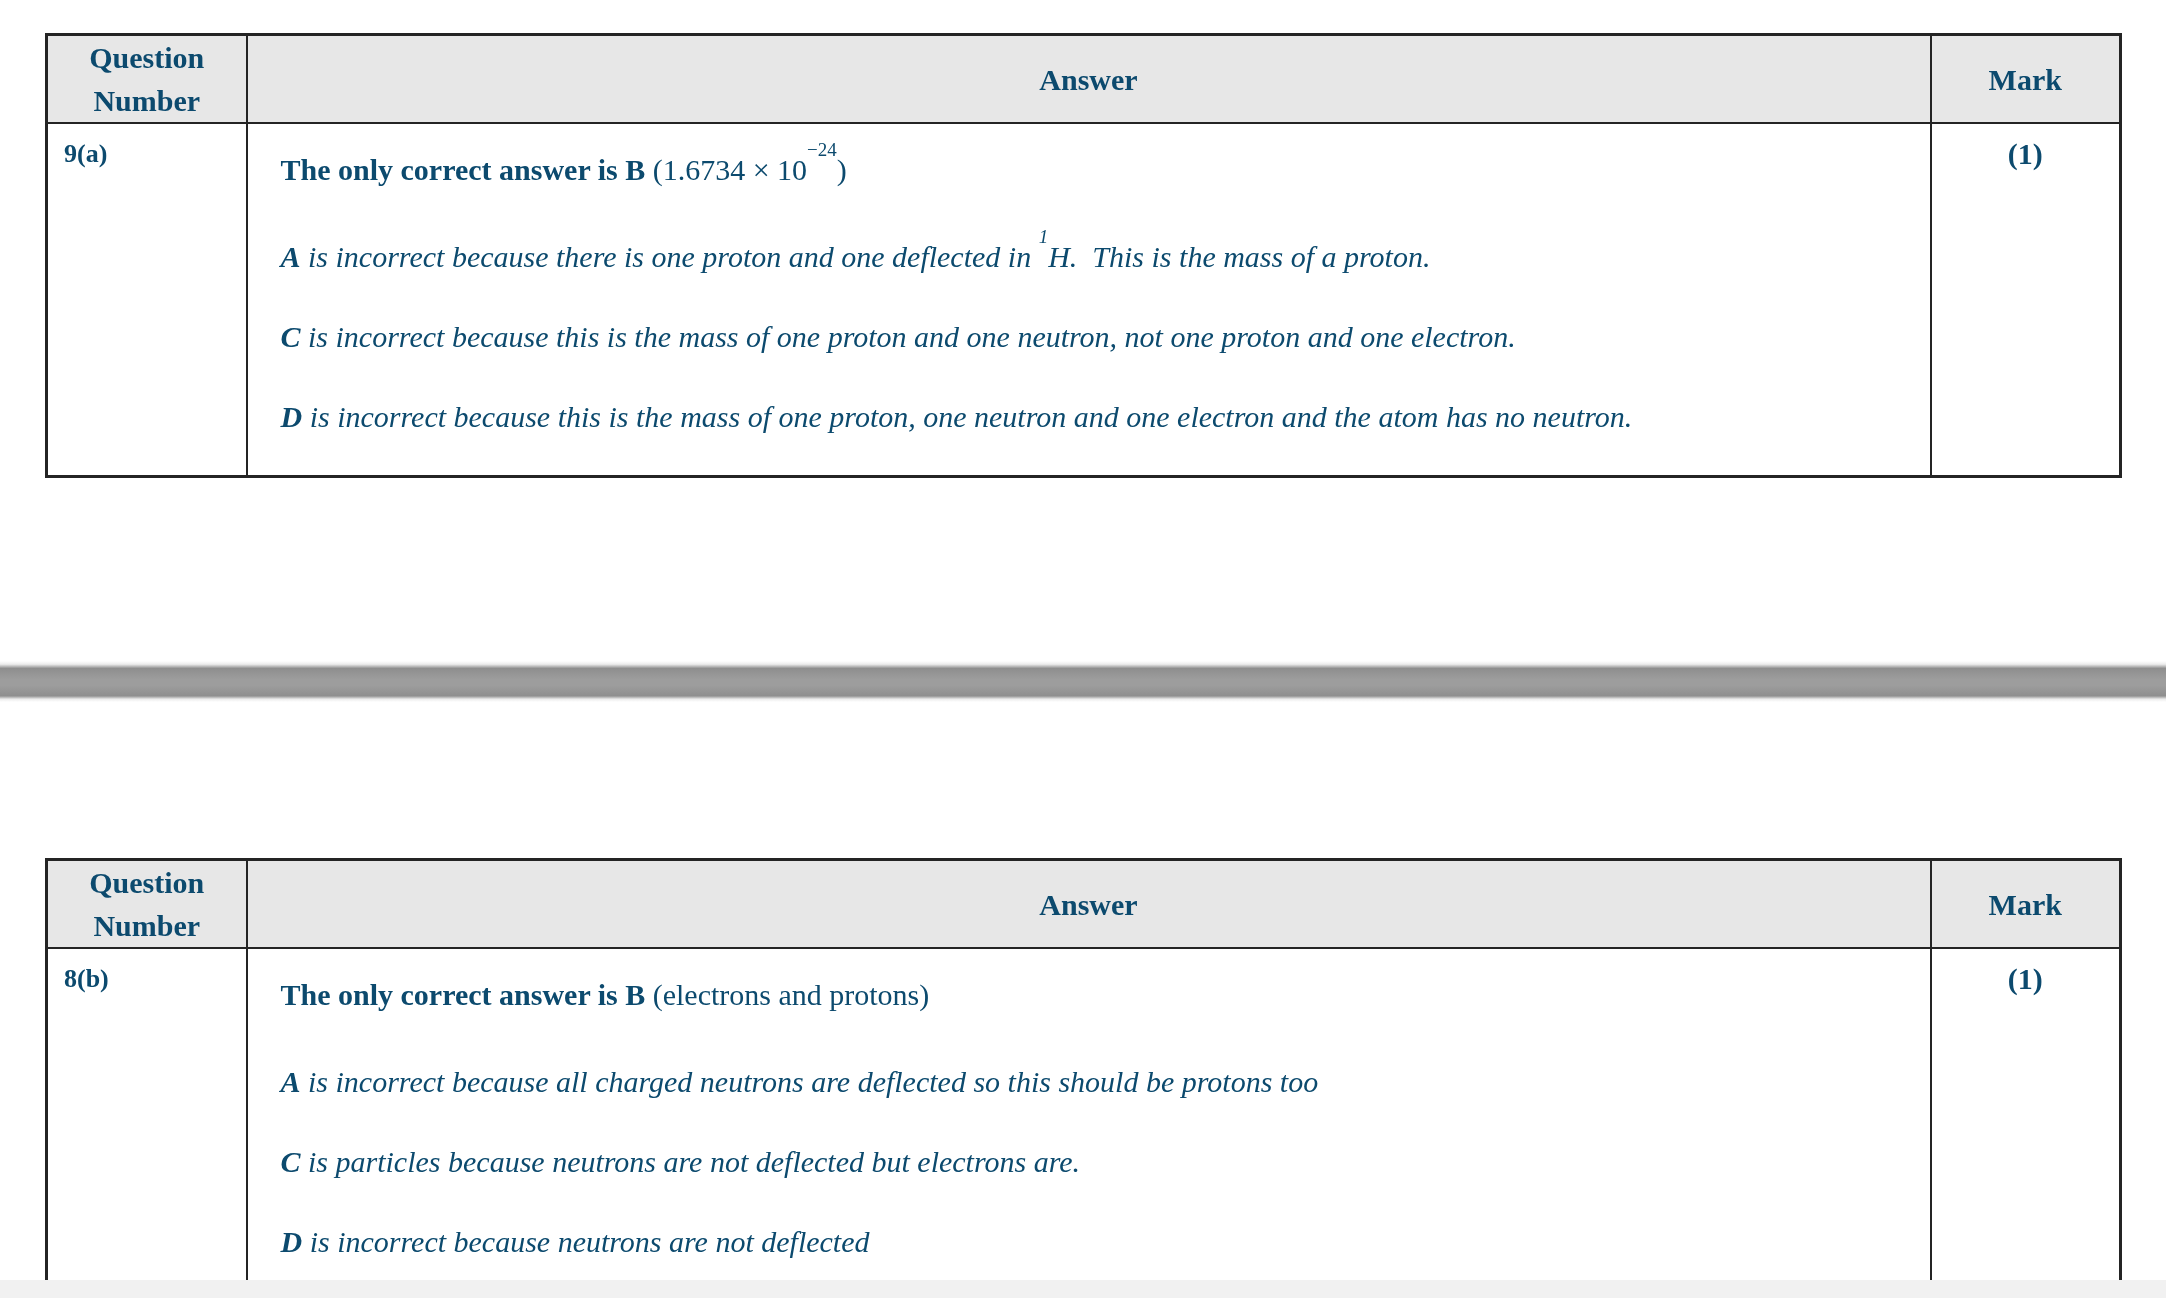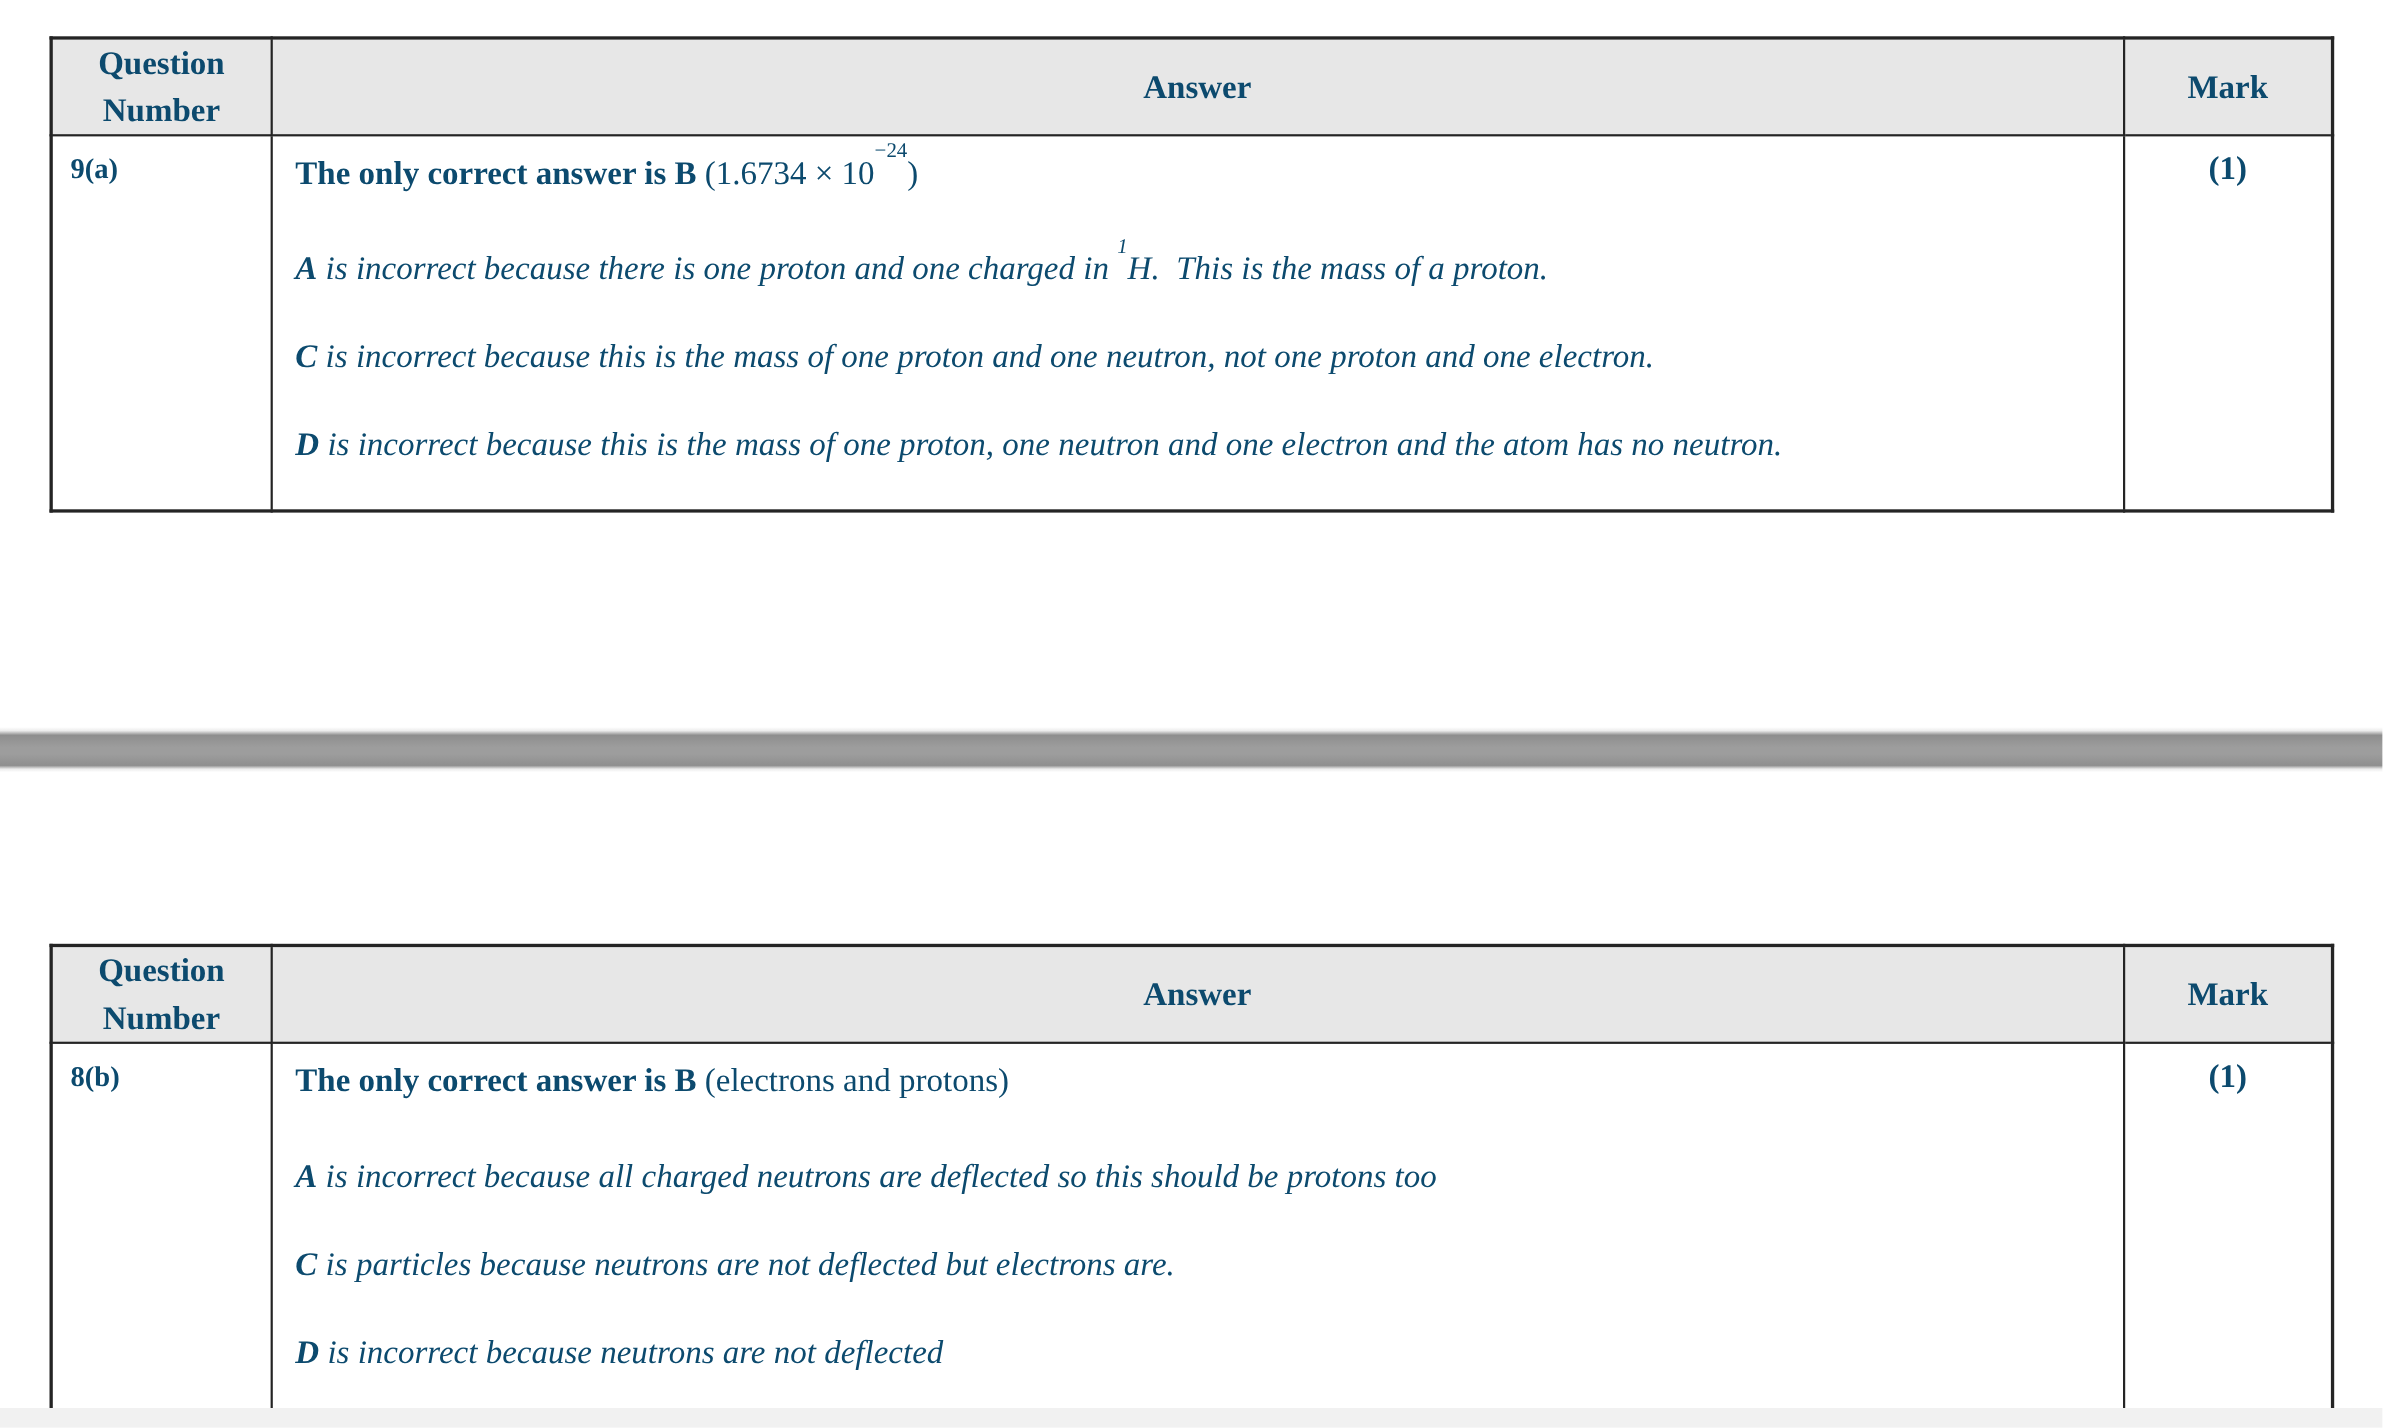--- a/index.html
+++ b/index.html
@@ -52,21 +52,21 @@
     font-weight:bold;
     font-size:26px;
     line-height:43px;
     padding:8px 6px 0 16px;
   }
   td.td-a{
     font-size:30px;
     line-height:43px;
     padding:8px 24px 0 17px;
   }
-  td.td-a p{margin:4px;white-space:pre-wrap;}
+  td.td-a p{margin:16px;white-space:pre-wrap;}
   td.td-a p.intro{margin-bottom:44px;font-style:normal;}
   td.td-a p.intro .intro-bold{font-weight:bold;}
   td.td-a p.expl{margin-bottom:37px;font-style:italic;}
   td.td-a p.expl .lead{font-weight:bold;font-style:italic;}
   td.td-a sup{
     font-size:19px;
     line-height:0;
     position:relative;
     top:-13px;
   }
@@ -113,21 +113,21 @@
         <th>Question Number</th>
         <th>Answer</th>
         <th>Mark</th>
       </tr>
     </thead>
     <tbody>
       <tr>
         <td class="td-q">9(a)</td>
         <td class="td-a">
           <p class="intro"><span class="intro-bold">The only correct answer is B</span><span> (1.6734 × 10</span><sup>−24</sup><span>)</span></p>
-          <p class="expl"><span class="lead">A</span><span> is incorrect because there is one proton and one charged in </span><sup>1</sup><span>H.  This is the mass of a proton.</span></p>
+          <p class="expl"><span class="lead">A</span><span> is incorrect because there is one proton and one deflected in </span><sup>1</sup><span>H.  This is the mass of a proton.</span></p>
           <p class="expl"><span class="lead">C</span><span> is incorrect because this is the mass of one proton and one neutron, not one proton and one electron.</span></p>
           <p class="expl"><span class="lead">D</span><span> is incorrect because this is the mass of one proton, one neutron and one electron and the atom has no neutron.</span></p>
         </td>
         <td class="td-m">(1)</td>
       </tr>
     </tbody>
   </table>
 
   <div class="page-gap"></div>
 

